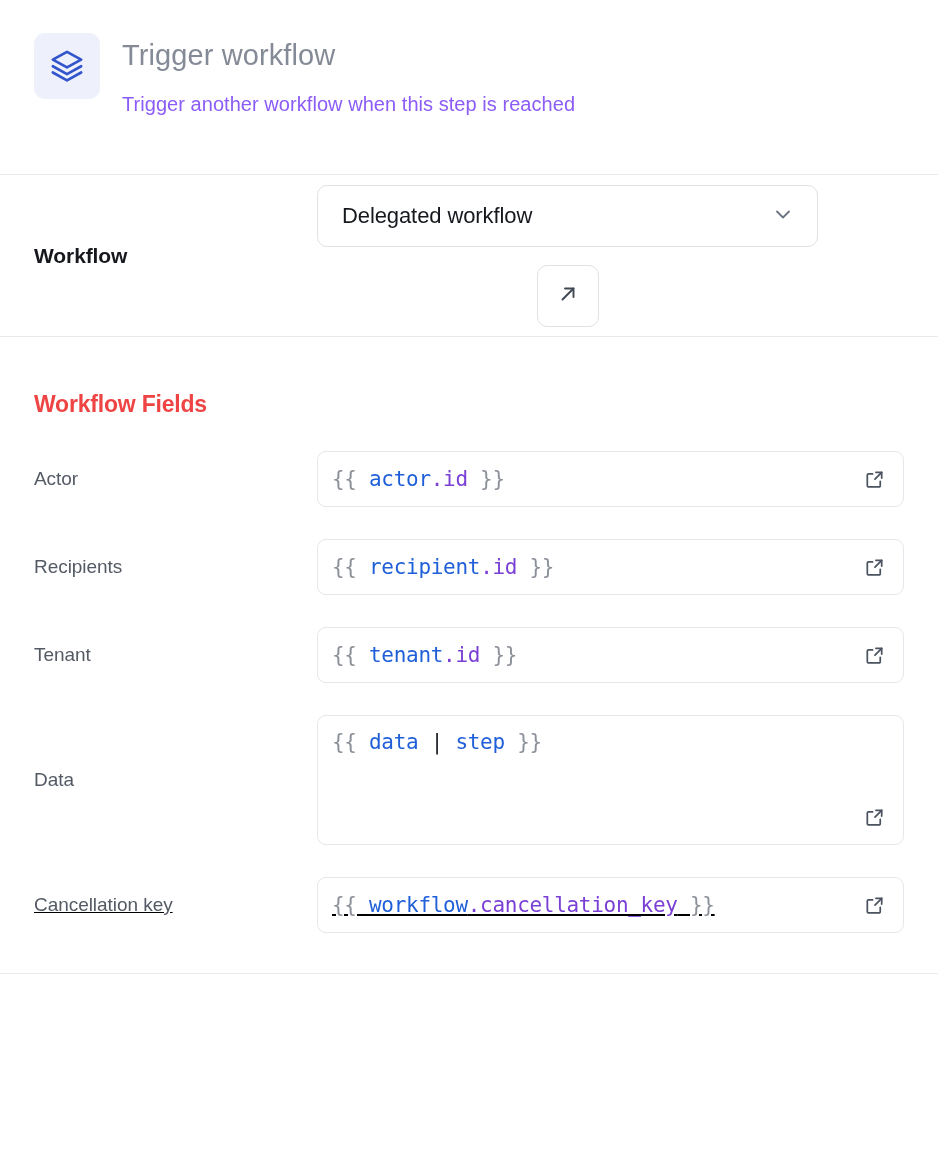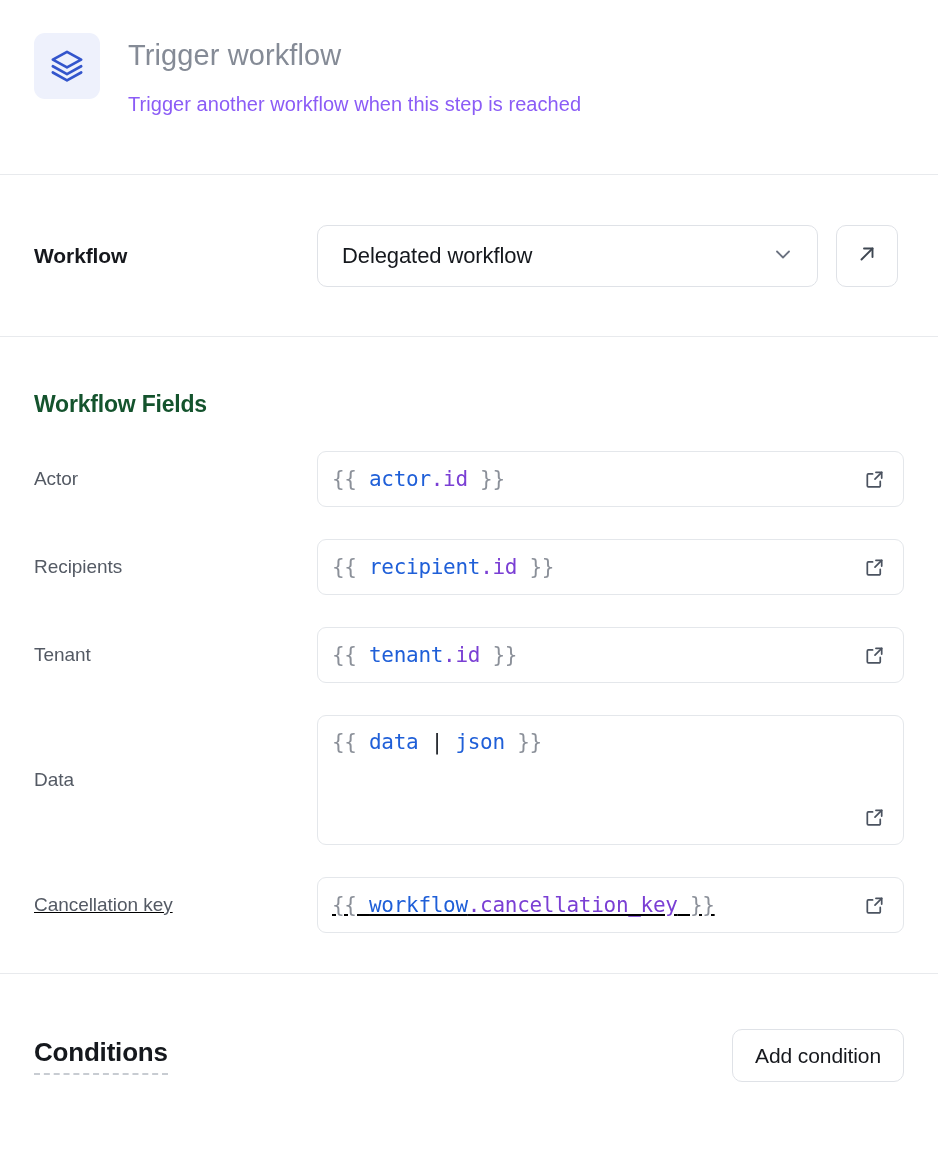--- a/index.html
+++ b/index.html
@@ -19,21 +19,21 @@
     position: relative;
     overflow: hidden;
   }
 
   
   .header {
     height: 175px;
     padding: 33px 34px 0 34px;
     display: flex;
     align-items: flex-start;
-    gap: 28px;
+    gap: 22px;
     border-bottom: 1px solid #e8eaed;
   }
   .header-icon-box {
     width: 66px;
     height: 66px;
     flex: 0 0 66px;
     border-radius: 11px;
     background: #eef1fc;
     display: flex;
     align-items: center;
@@ -66,21 +66,21 @@
     border-bottom: 1px solid #e8eaed;
   }
   .workflow-label {
     font-size: 21px;
     font-weight: 700;
     color: #16181d;
     width: 283px;
     flex: 0 0 283px;
     letter-spacing: -0.1px;
   }
-  .select-wrap { display: flex; align-items: center; gap: 18px; }
+  .select-wrap { display: flex; align-items: center; gap: 18px; flex-direction: column; }
   .select-box {
     width: 501px;
     height: 62px;
     border: 1px solid #dfe2e7;
     border-radius: 10px;
     background: #fff;
     display: flex;
     align-items: center;
     padding: 0 22px 0 24px;
     justify-content: space-between;
@@ -106,21 +106,21 @@
   }
 
   
   .fields-section {
     padding: 54px 34px 40px 34px;
     border-bottom: 1px solid #e8eaed;
   }
   .fields-heading {
     font-size: 23px;
     font-weight: 700;
-    color: #14532d;
+    color: #ef4444;
     letter-spacing: -0.2px;
     margin-bottom: 33px;
   }
   .field-row {
     display: flex;
     align-items: center;
     margin-bottom: 32px;
   }
   .field-row:last-child { margin-bottom: 0; text-decoration: underline; }
   .field-row.tall { align-items: stretch; }
@@ -292,21 +292,21 @@
                 <path d="M13.5 4.5 H19.5 V10.5"></path>
                 <line x1="19.5" y1="4.5" x2="12.5" y2="11.5"></line>
                 <path d="M18 14 V18.5 A1.2 1.2 0 0 1 16.8 19.7 H5.7 A1.2 1.2 0 0 1 4.5 18.5 V7.4 A1.2 1.2 0 0 1 5.7 6.2 H10"></path>
               </svg>
             </span>
           </div>
         </div>
         <div class="field-row tall">
           <div class="field-label">Data</div>
           <div class="field-input multiline">
-            <span class="tmpl"><span class="brace">{{ </span><span class="obj">data</span><span class="brace"> </span><span class="pipe">|</span><span class="brace"> </span><span class="obj">json</span><span class="brace"> }}</span></span>
+            <span class="tmpl"><span class="brace">{{ </span><span class="obj">data</span><span class="brace"> </span><span class="pipe">|</span><span class="brace"> </span><span class="obj">step</span><span class="brace"> }}</span></span>
             <span class="expand-btn">
               <svg width="23" height="23" viewBox="0 0 24 24" fill="none" stroke="#4b5360" stroke-width="1.8" stroke-linecap="round" stroke-linejoin="round">
                 <path d="M13.5 4.5 H19.5 V10.5"></path>
                 <line x1="19.5" y1="4.5" x2="12.5" y2="11.5"></line>
                 <path d="M18 14 V18.5 A1.2 1.2 0 0 1 16.8 19.7 H5.7 A1.2 1.2 0 0 1 4.5 18.5 V7.4 A1.2 1.2 0 0 1 5.7 6.2 H10"></path>
               </svg>
             </span>
           </div>
         </div>
         <div class="field-row">
@@ -318,18 +318,14 @@
                 <path d="M13.5 4.5 H19.5 V10.5"></path>
                 <line x1="19.5" y1="4.5" x2="12.5" y2="11.5"></line>
                 <path d="M18 14 V18.5 A1.2 1.2 0 0 1 16.8 19.7 H5.7 A1.2 1.2 0 0 1 4.5 18.5 V7.4 A1.2 1.2 0 0 1 5.7 6.2 H10"></path>
               </svg>
             </span>
           </div>
         </div>
       </div>
   </div>
 
-  <div class="conditions-section">
-    <span class="conditions-title">Conditions</span>
-    <button class="add-condition-btn">Add condition</button>
-  </div>
 
 </div>
 
 </body></html>

